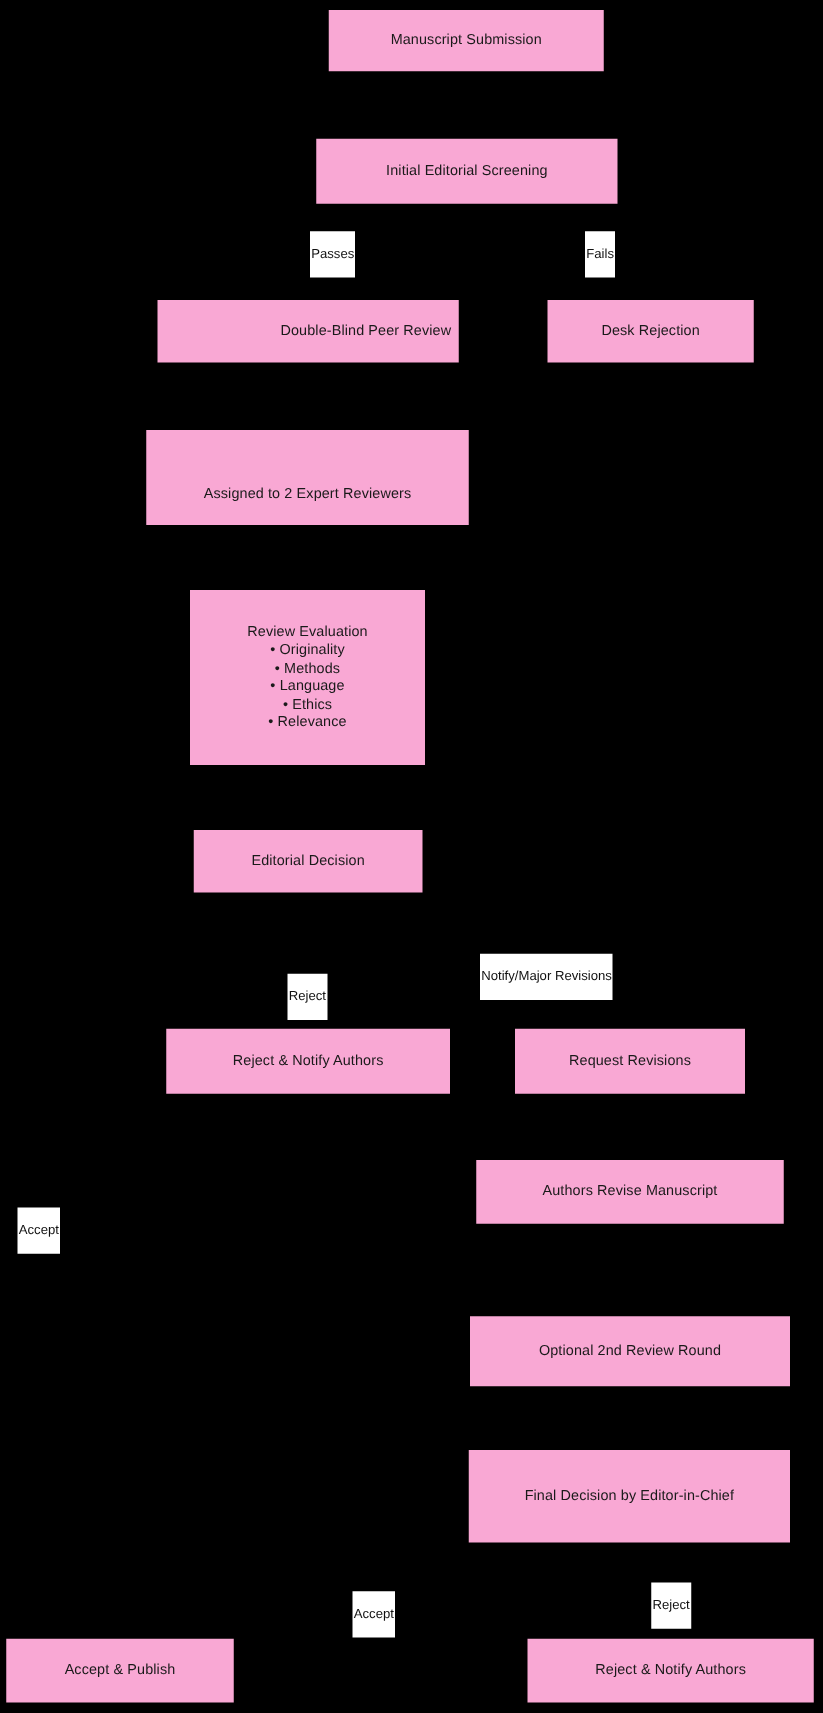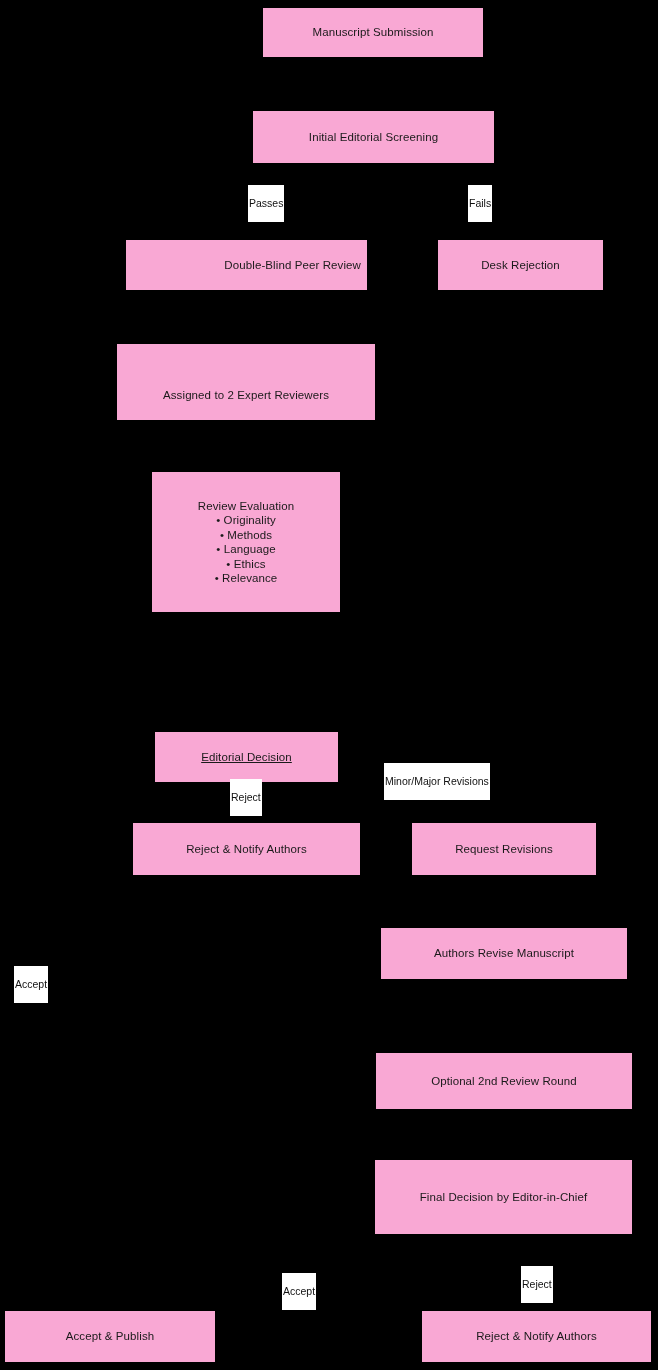--- a/index.html
+++ b/index.html
@@ -105,47 +105,47 @@
         <span class="node-label">Assigned to 2 Expert Reviewers</span>
       </div>
       <div class="node" style="left: 152px; top: 472px; width: 188px; height: 140px;">
         <span class="node-label">Review Evaluation
 • Originality
 • Methods
 • Language
 • Ethics
 • Relevance</span>
       </div>
-      <div class="node" style="left: 155px; top: 732px; width: 183px; height: 50px; text-decoration: underline;">
+      <div class="node" style="left: 155px; top: 664px; width: 183px; height: 50px;">
         <span class="node-label">Editorial Decision</span>
       </div>
       <div class="node" style="left: 133px; top: 823px; width: 227px; height: 52px;">
         <span class="node-label">Reject &amp; Notify Authors</span>
       </div>
       <div class="node" style="left: 412px; top: 823px; width: 184px; height: 52px;">
         <span class="node-label">Request Revisions</span>
       </div>
       <div class="node" style="left: 381px; top: 928px; width: 246px; height: 51px;">
         <span class="node-label">Authors Revise Manuscript</span>
       </div>
       <div class="node" style="left: 376px; top: 1053px; width: 256px; height: 56px;">
         <span class="node-label">Optional 2nd Review Round</span>
       </div>
       <div class="node" style="left: 375px; top: 1160px; width: 257px; height: 74px;">
         <span class="node-label">Final Decision by Editor-in-Chief</span>
       </div>
-      <div class="node" style="left: 5px; top: 1311px; width: 210px; height: 51px;">
+      <div class="node" style="left: 5px; top: 1311px; width: 182px; height: 51px;">
         <span class="node-label">Accept &amp; Publish</span>
       </div>
       <div class="node" style="left: 422px; top: 1311px; width: 229px; height: 51px;">
         <span class="node-label">Reject &amp; Notify Authors</span>
       </div>
     </div>
   <div id="labels-layer">
       <div class="edge-label" style="left: 248px; top: 185px;">Passes</div>
       <div class="edge-label" style="left: 468px; top: 185px;">Fails</div>
       <div class="edge-label" style="left: 230px; top: 779px;">Reject</div>
-      <div class="edge-label" style="left: 384px; top: 763px;">Minor/Major Revisions</div>
+      <div class="edge-label" style="left: 384px; top: 763px;">Notify/Major Revisions</div>
       <div class="edge-label" style="left: 14px; top: 966px;">Accept</div>
       <div class="edge-label" style="left: 282px; top: 1273px;">Accept</div>
       <div class="edge-label" style="left: 521px; top: 1266px;">Reject</div>
     </div>
 </div>
 
 </body></html>

